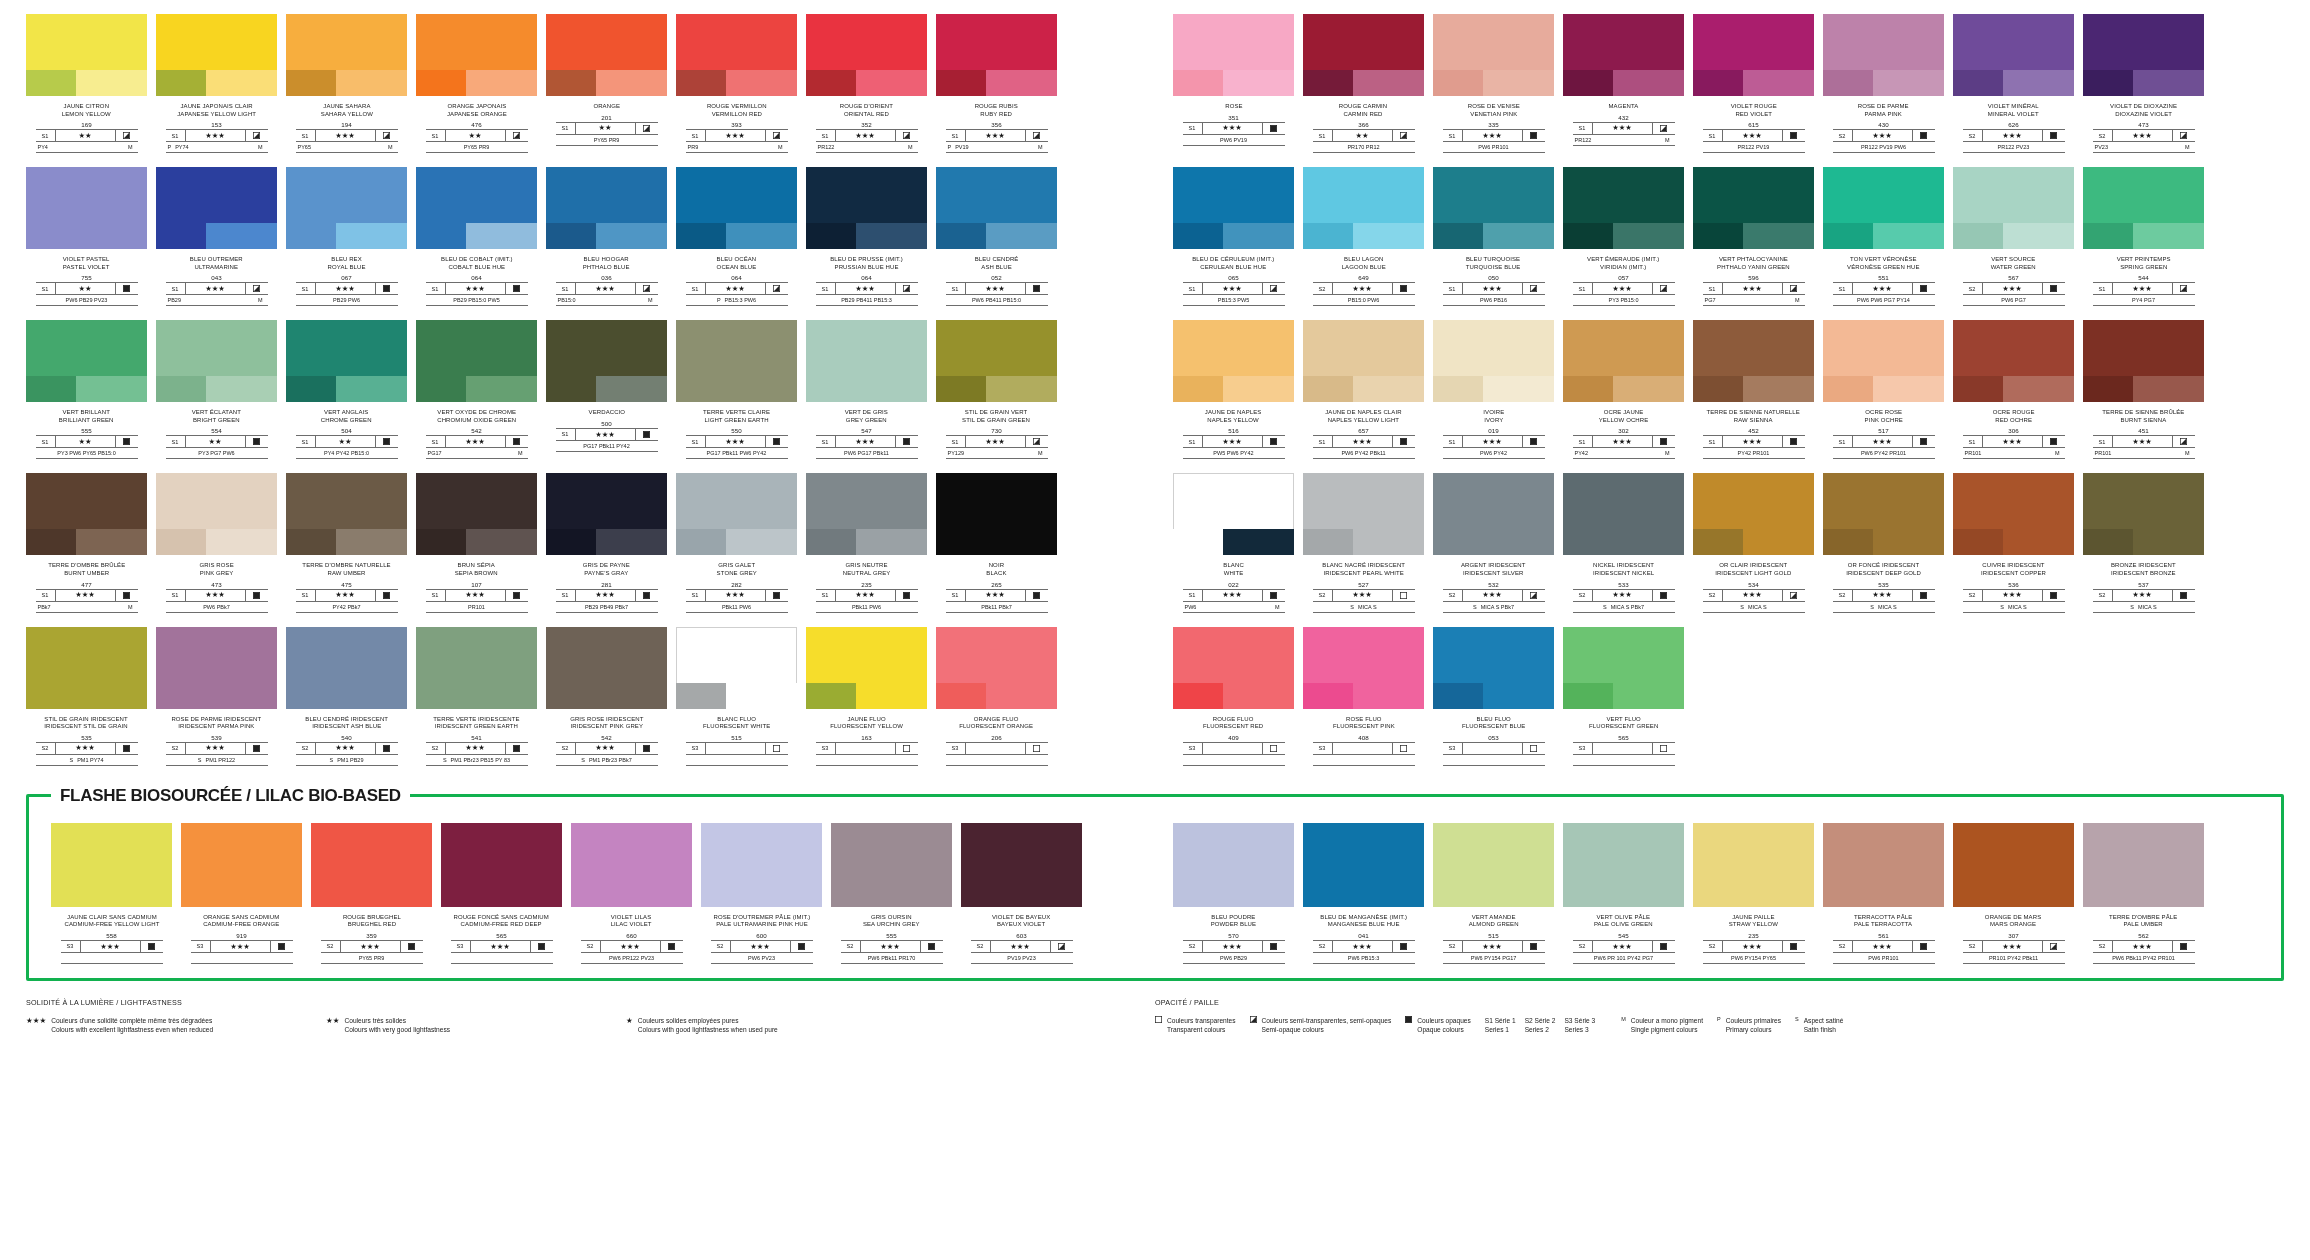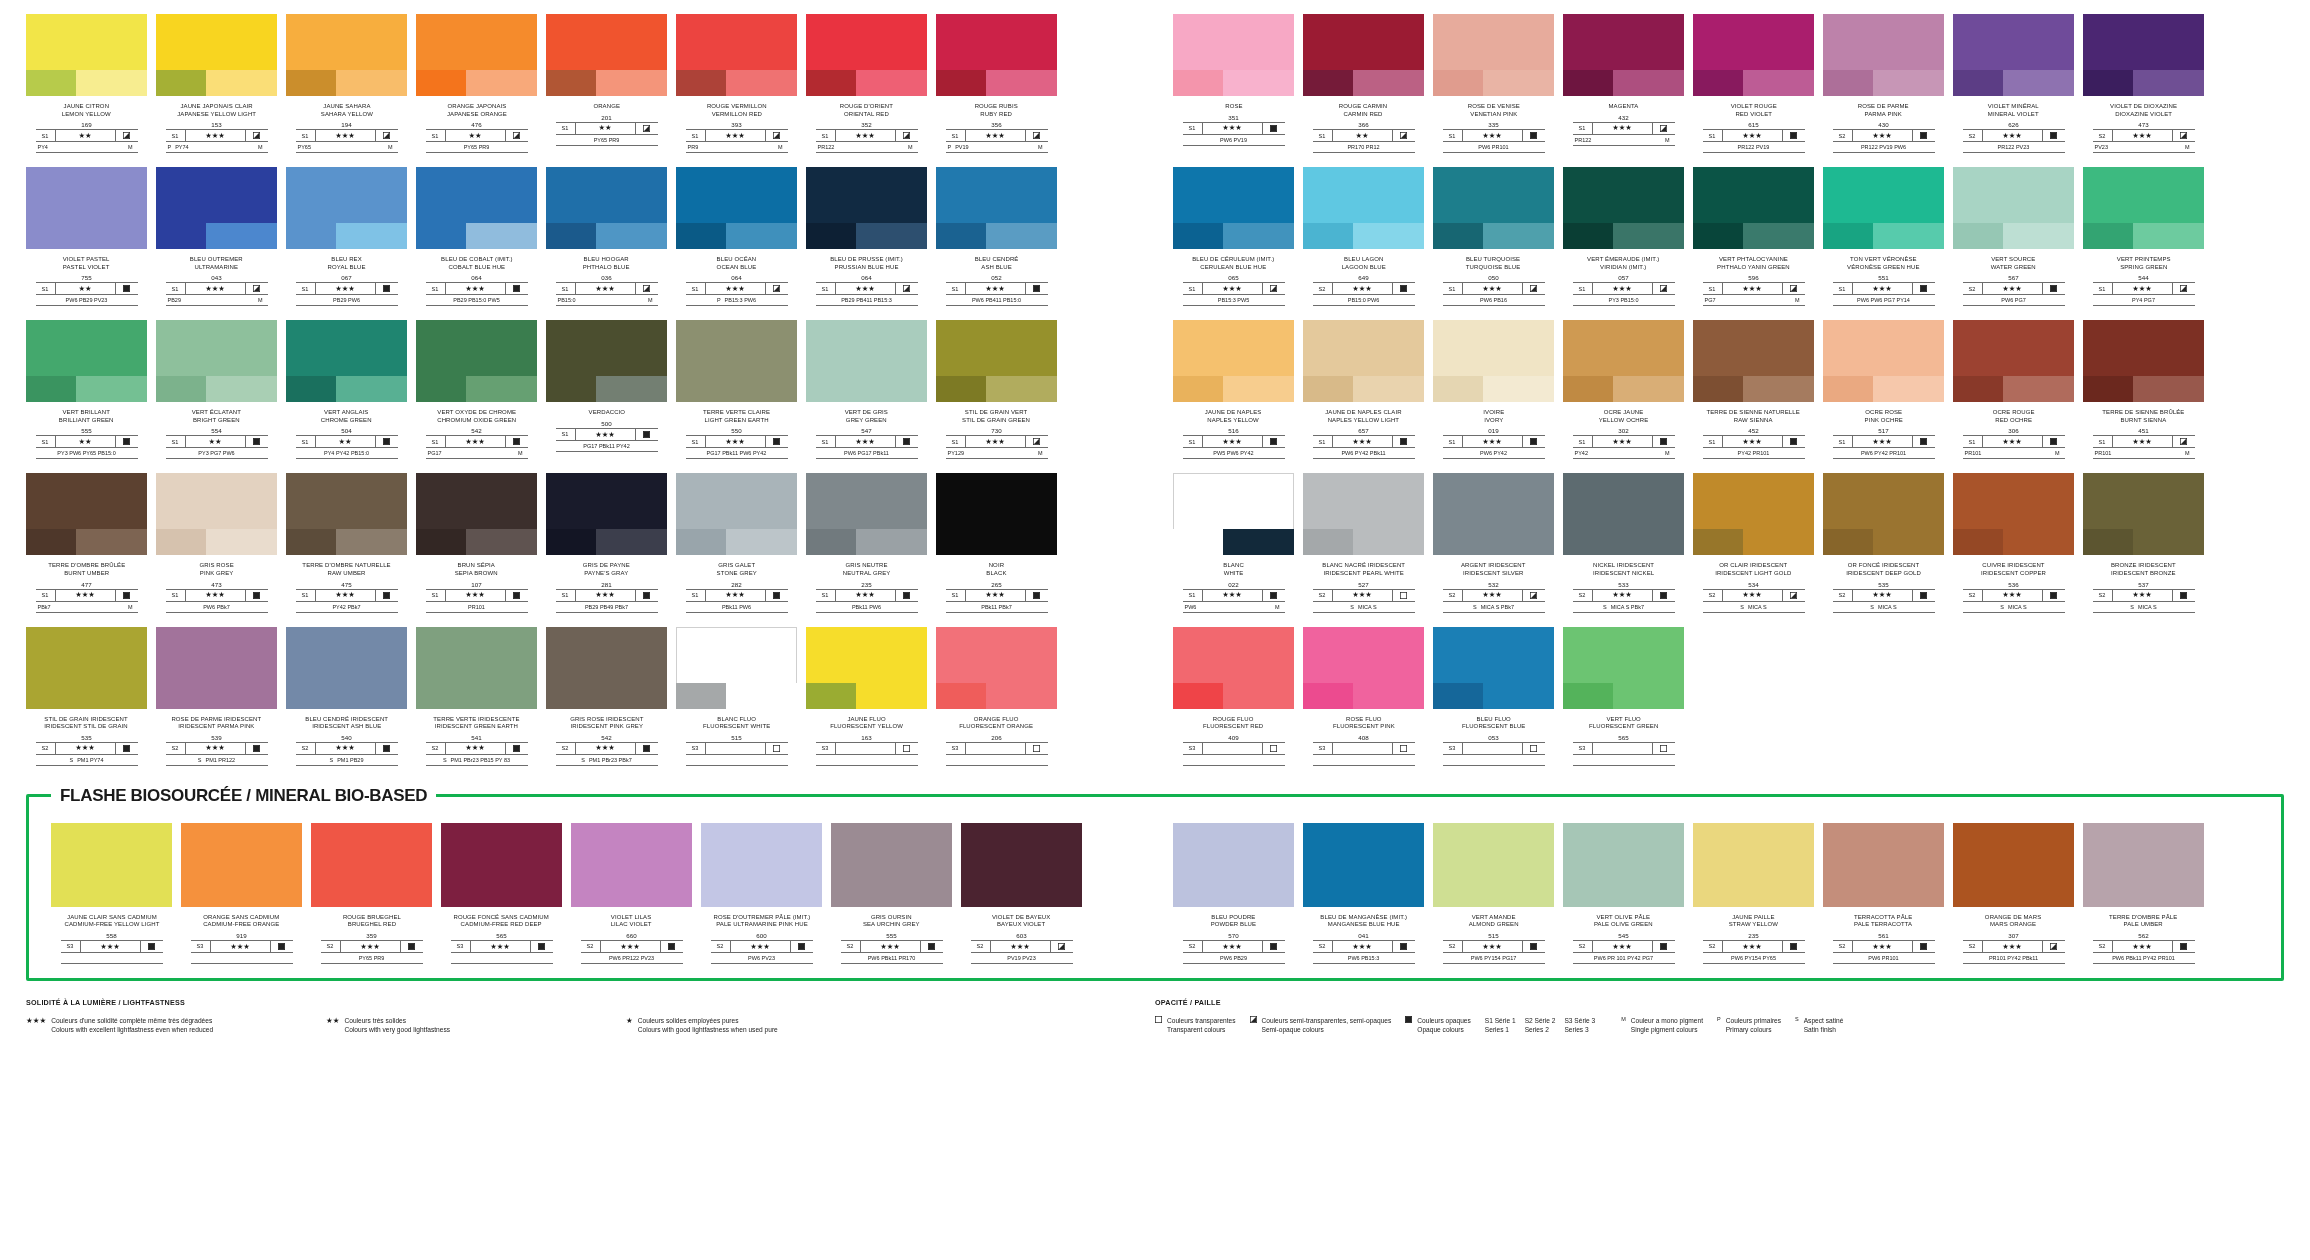--- a/index.html
+++ b/index.html
@@ -74,21 +74,21 @@
   .bio-title {
     position:absolute; top:-11px; left:22px; background:#ffffff;
     padding:0 9px; font-size:17px; font-weight:bold; letter-spacing:-.3px;
     white-space:nowrap;
   }
   .bio .swatch { height:84px; }
 
   
   .footer { display:flex; margin-top:17px; }
   .legcol { flex:1 1 0; }
-  .legtitle { font-size:7.2px; font-weight:bold; letter-spacing:.2px; margin-bottom:9px; }
+  .legtitle { font-size:7.2px; font-weight:normal; letter-spacing:.2px; margin-bottom:9px; }
   .legitems { display:flex; }
   .legitem { display:flex; gap:5px; align-items:flex-start; }
   .legmark { font-size:7.5px; line-height:1.35; white-space:nowrap; padding-top:.5px; }
   .legtxt { font-size:6.6px; line-height:1.45; }
   .legtxt .l2 { display:block; }
 
   .lf .legitem { width:300px; }
   .op .legitem { margin-right:14px; }
   .op .legitem.series { margin-right:26px; }
   .series-grid { display:flex; gap:9px; }
@@ -2142,21 +2142,21 @@
           <div class="cell empty"></div>
           <div class="cell empty"></div>
           <div class="cell empty"></div>
           <div class="cell empty"></div>
         </div>
       </div>
       <div class="rowgap"></div>
     </div>
 
   <div class="bio">
-    <div class="bio-title">FLASHE BIOSOURCÉE / MINERAL BIO-BASED</div>
+    <div class="bio-title">FLASHE BIOSOURCÉE / LILAC BIO-BASED</div>
     <div id="bio-grid">
         <div class="band">
           <div class="half">
             <div class="cell">
               <div class="swatch">
                 <div class="main" style="background:#e2e055"></div>
               </div>
               <div class="names">
                 <div class="nm fr">JAUNE CLAIR SANS CADMIUM</div>
                 <div class="nm en">CADMIUM-FREE YELLOW  LIGHT</div>

